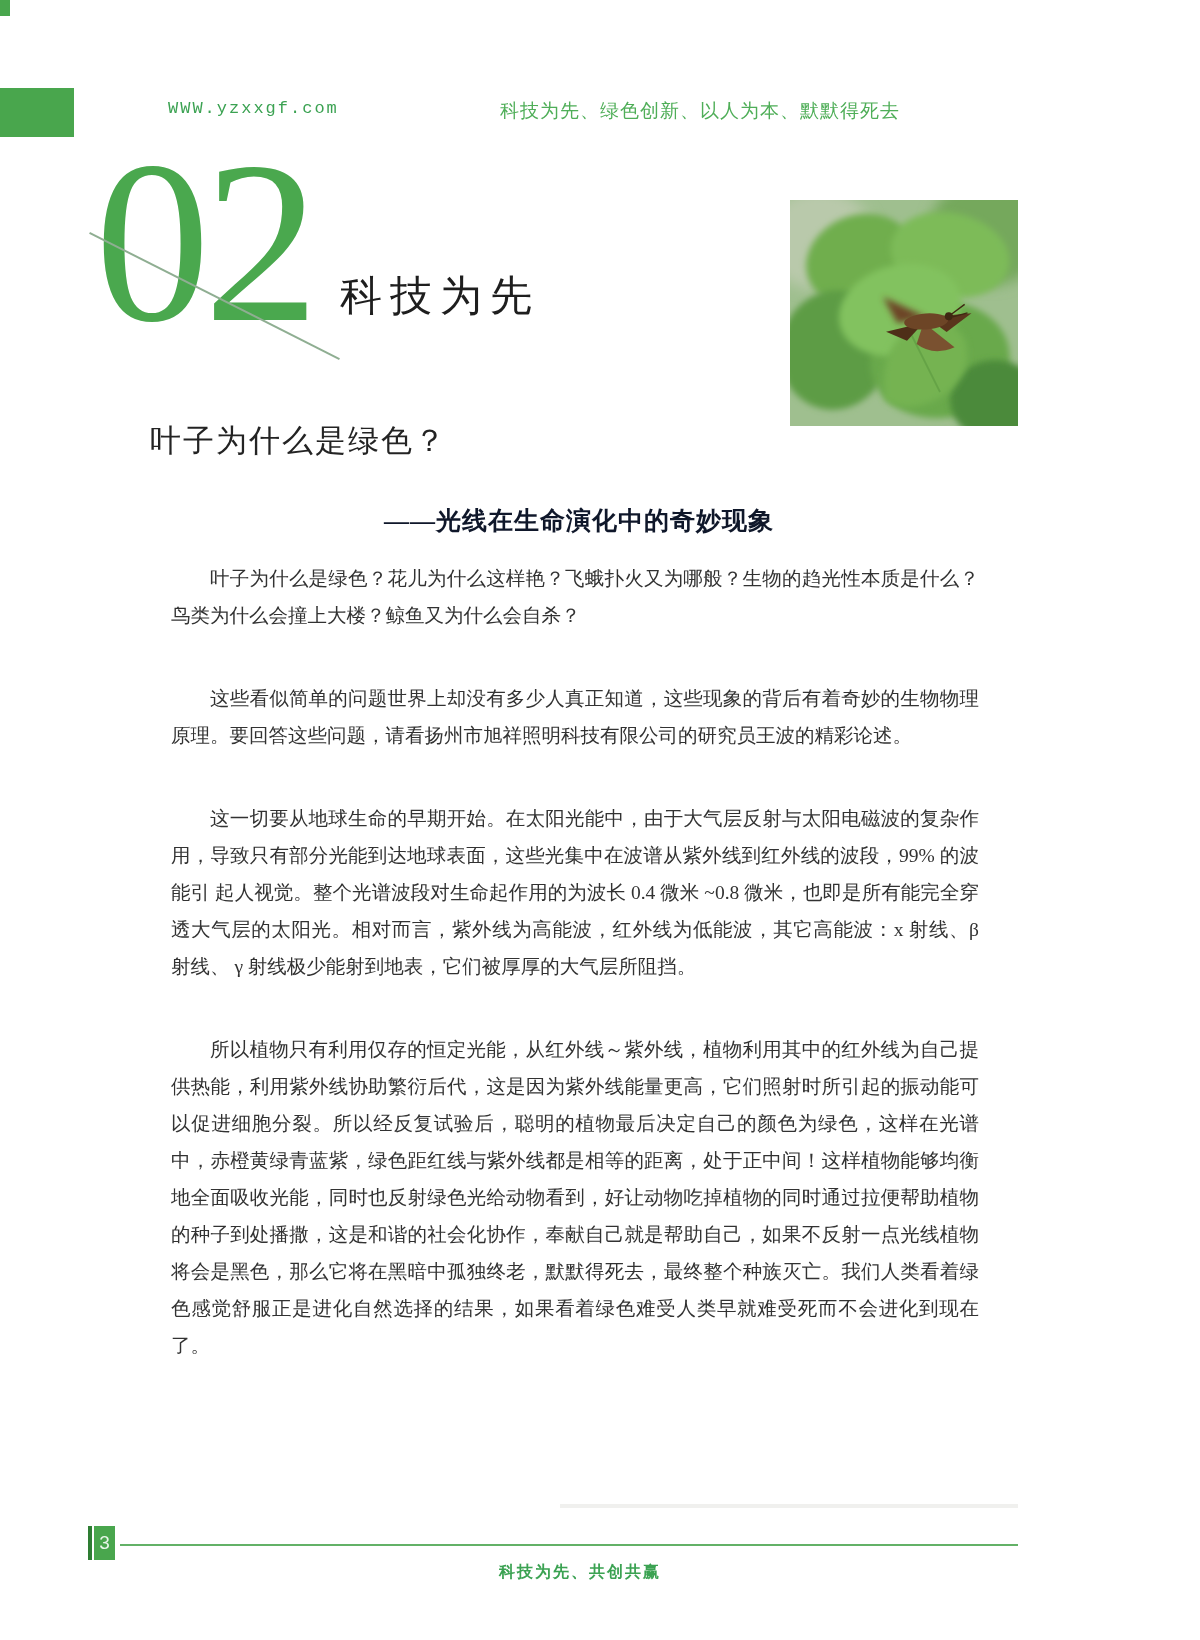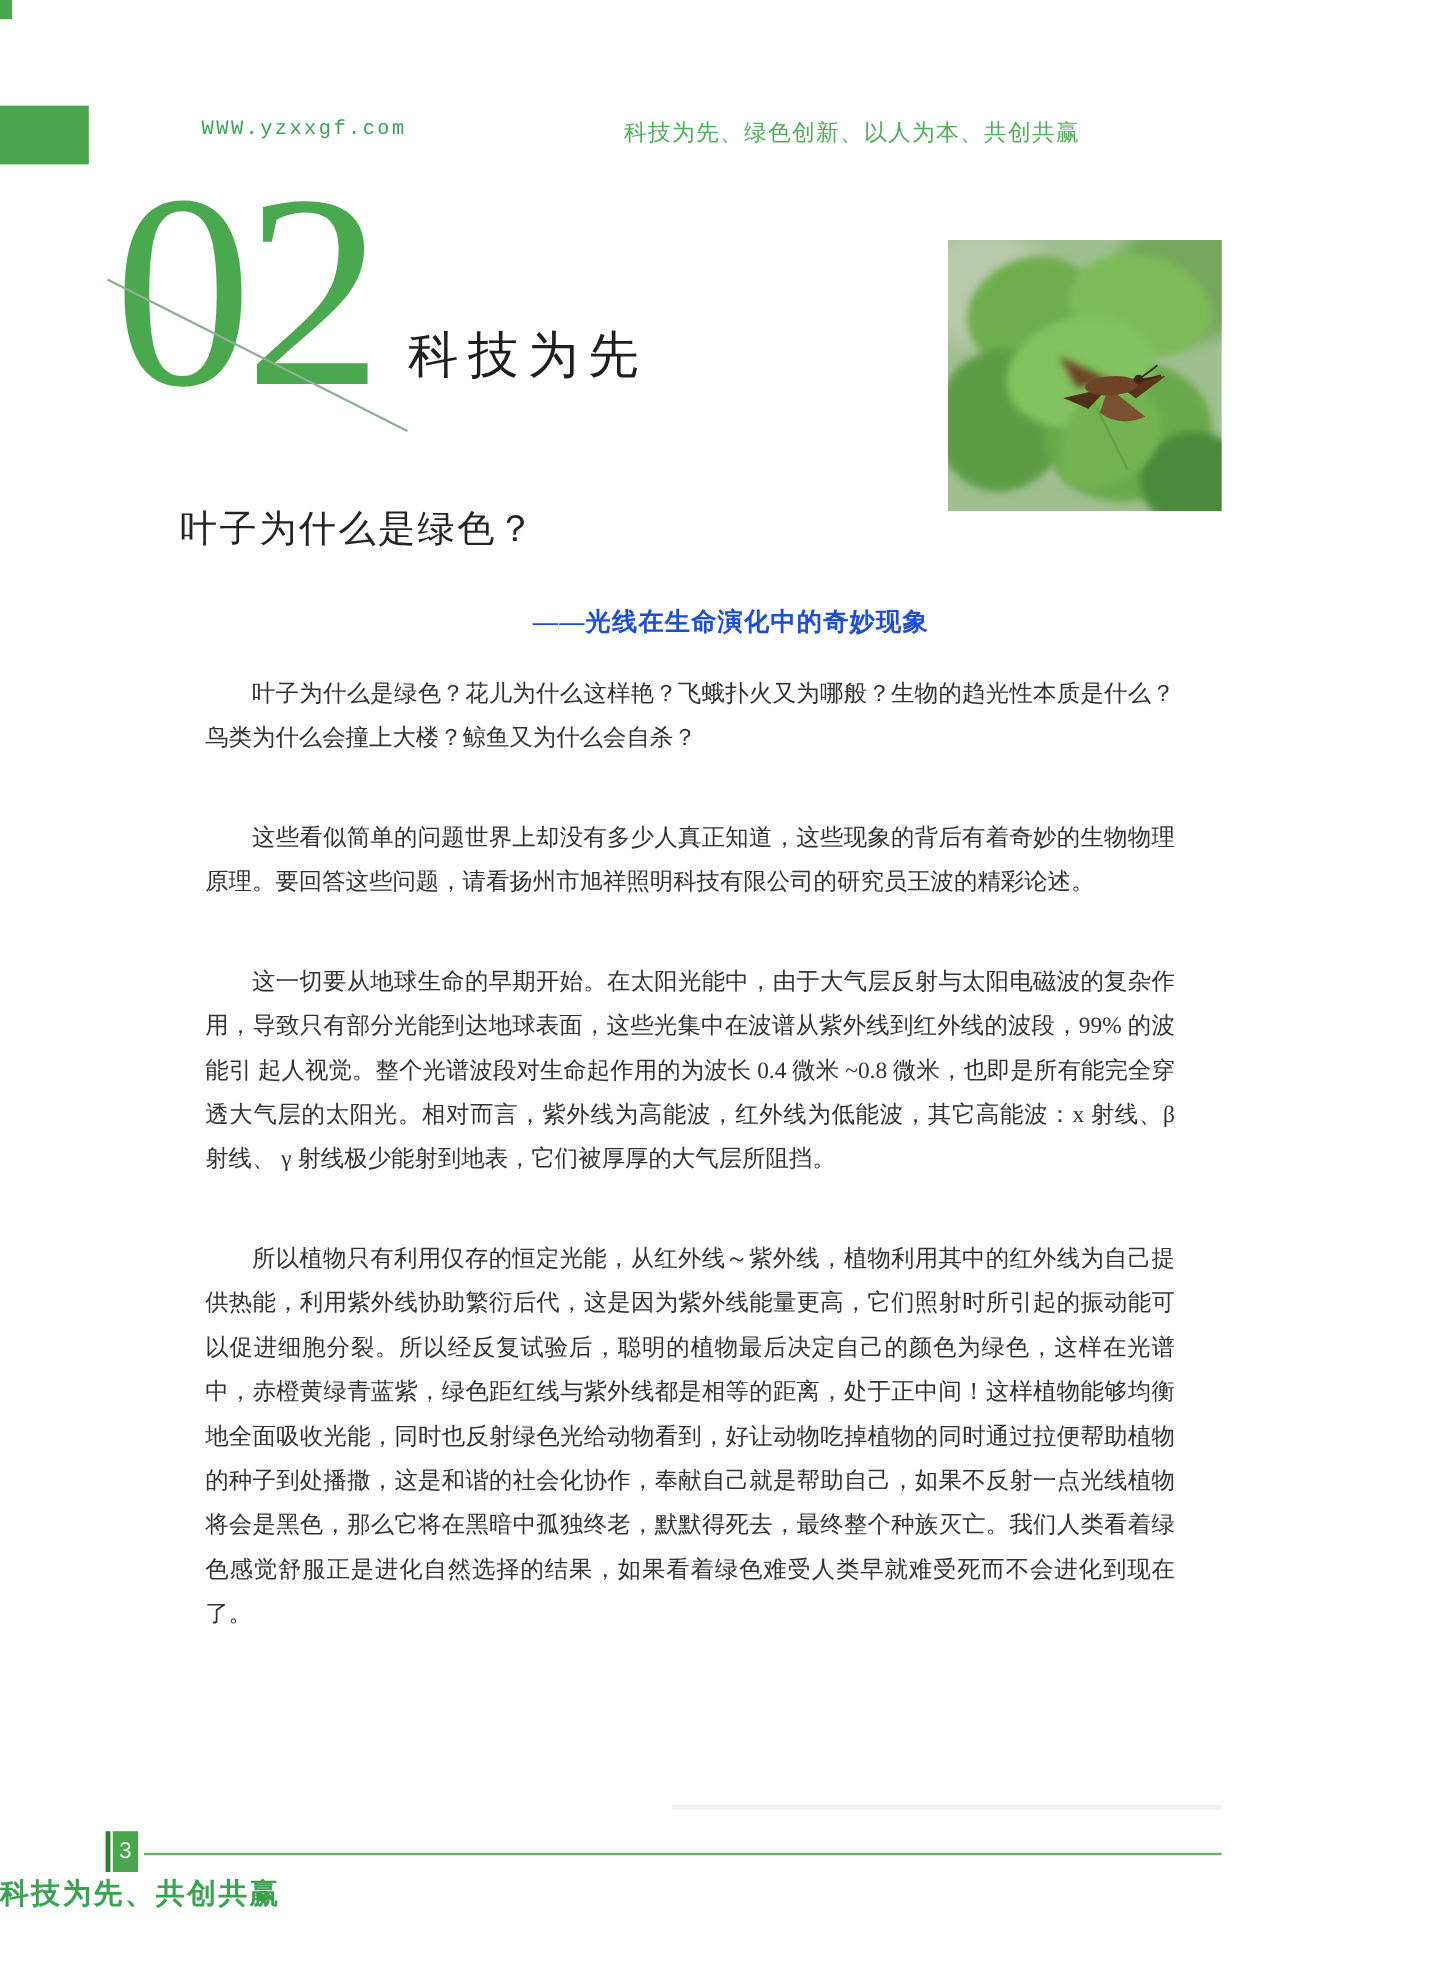--- a/index.html
+++ b/index.html
@@ -64,23 +64,23 @@
     overflow: hidden;
   }
   
   .article-title {
     position: absolute; left: 150px; top: 420px;
     font-size: 31px; letter-spacing: 2px;
     color: #232323;
   }
   .article-subtitle {
     position: absolute; right: 244px; top: 504px;
-    font-size: 21px; font-weight: bold;
+    font-size: 25px; font-weight: bold;
     letter-spacing: 1px;
-    color: #1d4ed8;
+    color: #0f172a;
   }
   .article-body {
     position: absolute; left: 150px; top: 560px;
     width: 808px;
     font-size: 19.5px; line-height: 37px;
     text-align: justify;
     color: #323232;
     margin-left: 21px;
   }
   .article-body p {
@@ -108,34 +108,35 @@
     display: flex; align-items: center; justify-content: center;
   }
   .footer-line {
     position: absolute; left: 120px; top: 1544px;
     width: 1002px; height: 2px;
     background: #63b167;
   }
   .footer-slogan {
     position: absolute; left: 0; top: 1562px;
     width: 1160px;
-    font-size: 24px; font-weight: bold;
+    text-align: center;
+    font-size: 16px; font-weight: bold;
     letter-spacing: 2px;
     color: #3ba252;
   }
 </style>
 </head>
 <body>
 
 <div class="page">
 
   <div class="corner-mark"></div>
   <div class="header-block"></div>
   <div class="header-url">WWW.yzxxgf.com</div>
-  <div class="header-slogan">科技为先、绿色创新、以人为本、共创共赢</div>
+  <div class="header-slogan">科技为先、绿色创新、以人为本、默默得死去</div>
 
   <div class="section-number">02</div>
   <div class="section-line"></div>
   <div class="section-title">科技为先</div>
 
   <div class="photo">
     <svg width="231" height="226" viewBox="0 0 231 226" xmlns="http://www.w3.org/2000/svg">
       <defs>
         <filter id="blur1" x="-40%" y="-40%" width="180%" height="180%">
             <feGaussianBlur stdDeviation="7"></feGaussianBlur>

